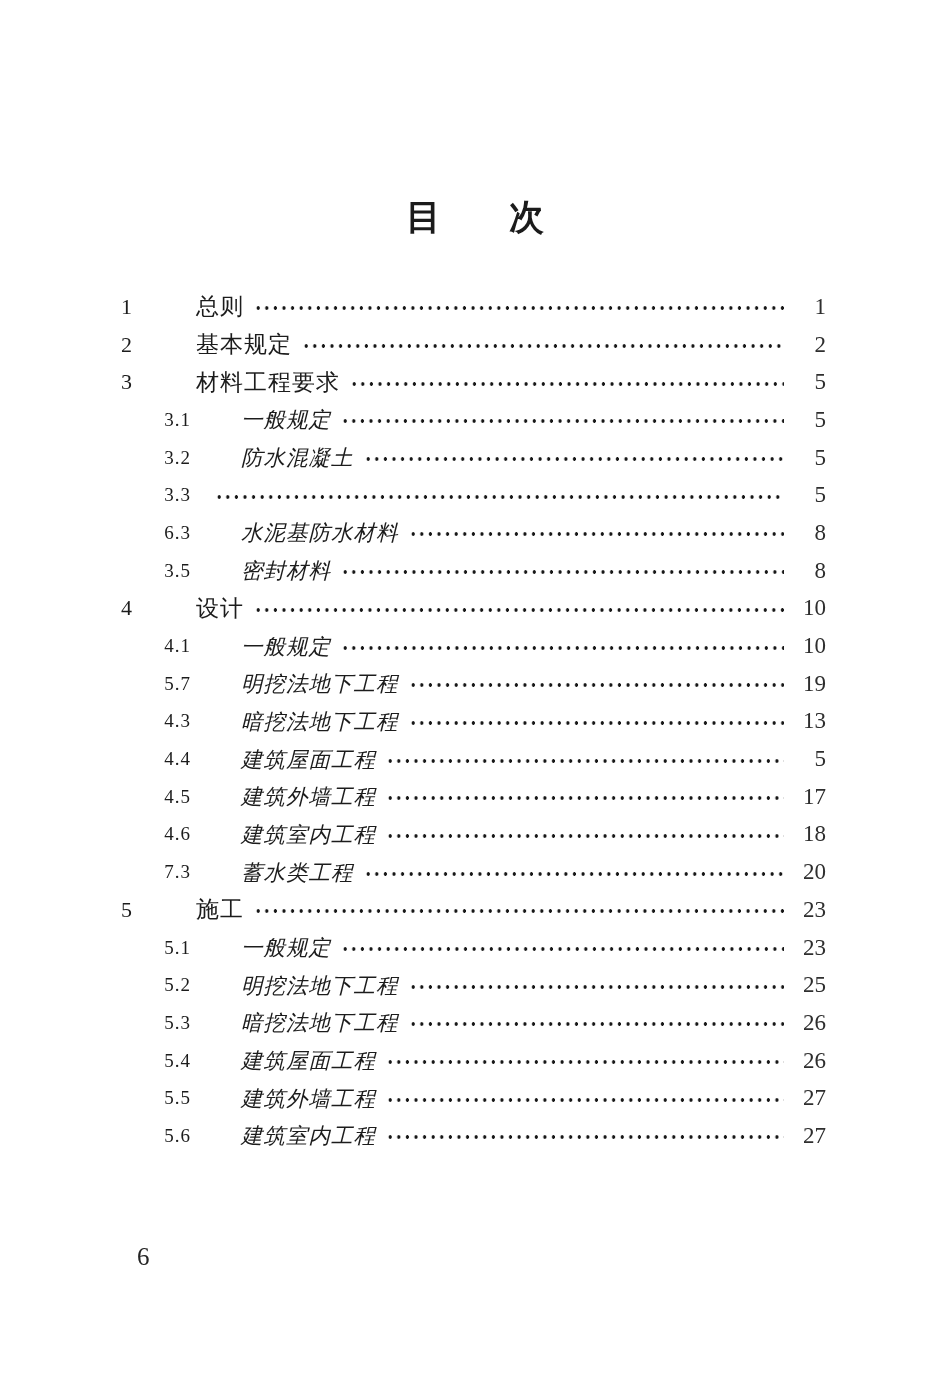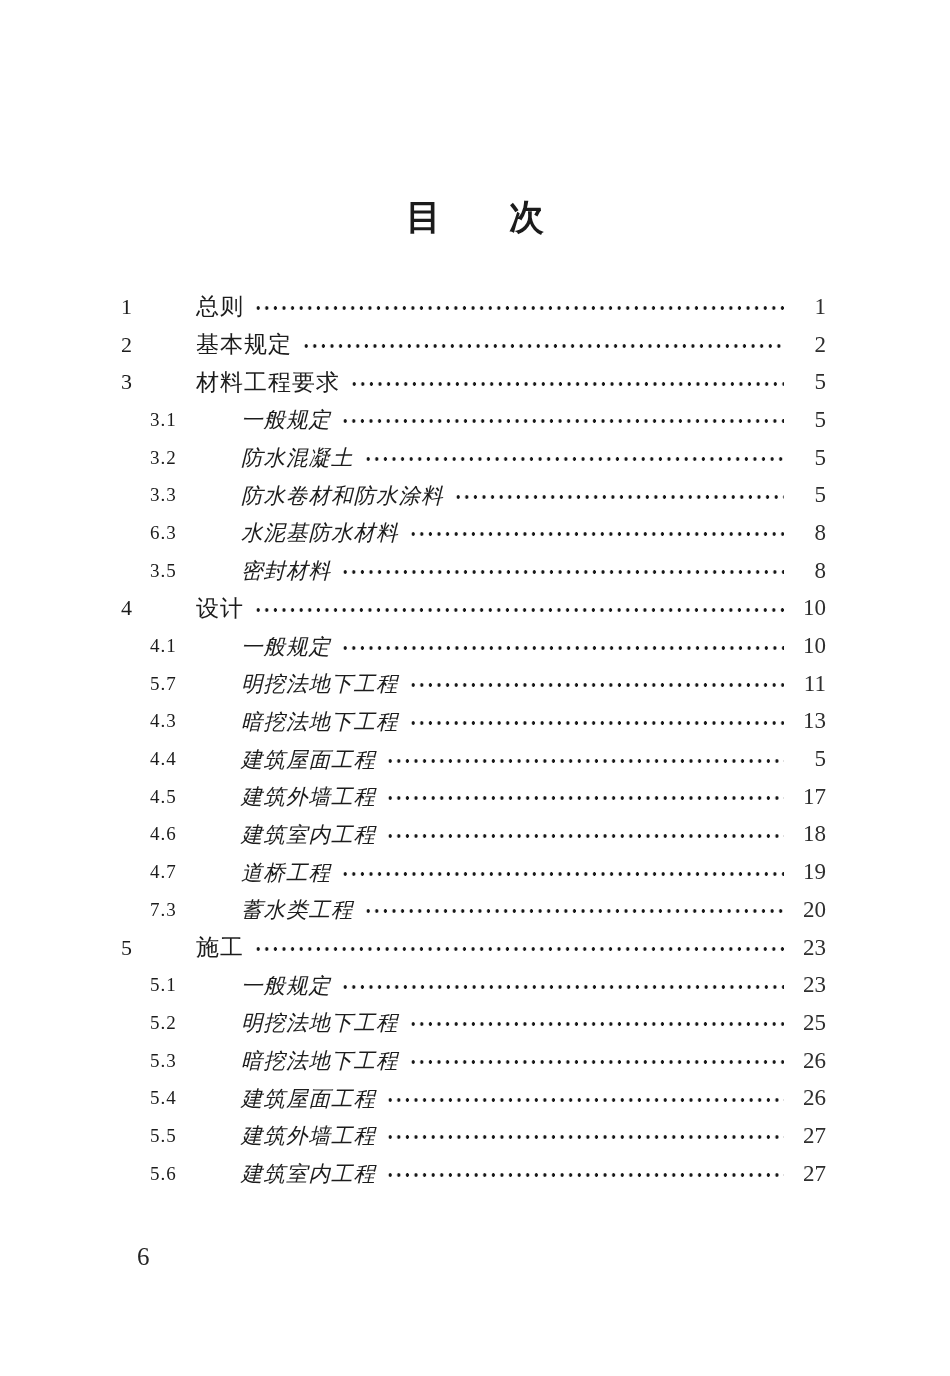--- a/index.html
+++ b/index.html
@@ -48,20 +48,21 @@
     flex: 0 0 auto;
   }
   .toc-row.l1 .num {
     width: 39px;
   }
   .toc-row.l2 .num {
     margin-left: 29px;
     width: 55px;
     font-size: 19px;
     letter-spacing: 1px;
+    text-align: center;
   }
   .toc-row .label {
     flex: 0 0 auto;
     font-size: 23px;
     font-weight: 500;
     letter-spacing: 1px;
     margin-left: 36px;
   }
   .toc-row.l2 .label {
     font-size: 21.5px;
@@ -125,21 +126,20 @@
       <span class="pageno">5</span>
     </div>
     <div class="toc-row l2">
       <span class="num">3.2</span>
       <span class="label">防水混凝土</span>
       <span class="leader"></span>
       <span class="pageno">5</span>
     </div>
     <div class="toc-row l2">
       <span class="num">3.3</span>
-      <span class="label">防水卷材和防水涂料</span>
       <span class="leader"></span>
       <span class="pageno">5</span>
     </div>
     <div class="toc-row l2">
       <span class="num">6.3</span>
       <span class="label">水泥基防水材料</span>
       <span class="leader"></span>
       <span class="pageno">8</span>
     </div>
     <div class="toc-row l2">
@@ -157,21 +157,21 @@
     <div class="toc-row l2">
       <span class="num">4.1</span>
       <span class="label">一般规定</span>
       <span class="leader"></span>
       <span class="pageno">10</span>
     </div>
     <div class="toc-row l2">
       <span class="num">5.7</span>
       <span class="label">明挖法地下工程</span>
       <span class="leader"></span>
-      <span class="pageno">11</span>
+      <span class="pageno">19</span>
     </div>
     <div class="toc-row l2">
       <span class="num">4.3</span>
       <span class="label">暗挖法地下工程</span>
       <span class="leader"></span>
       <span class="pageno">13</span>
     </div>
     <div class="toc-row l2">
       <span class="num">4.4</span>
       <span class="label">建筑屋面工程</span>
@@ -184,26 +184,20 @@
       <span class="leader"></span>
       <span class="pageno">17</span>
     </div>
     <div class="toc-row l2">
       <span class="num">4.6</span>
       <span class="label">建筑室内工程</span>
       <span class="leader"></span>
       <span class="pageno">18</span>
     </div>
     <div class="toc-row l2">
-      <span class="num">4.7</span>
-      <span class="label">道桥工程</span>
-      <span class="leader"></span>
-      <span class="pageno">19</span>
-    </div>
-    <div class="toc-row l2">
       <span class="num">7.3</span>
       <span class="label">蓄水类工程</span>
       <span class="leader"></span>
       <span class="pageno">20</span>
     </div>
     <div class="toc-row l1">
       <span class="num">5</span>
       <span class="label">施工</span>
       <span class="leader"></span>
       <span class="pageno">23</span>

